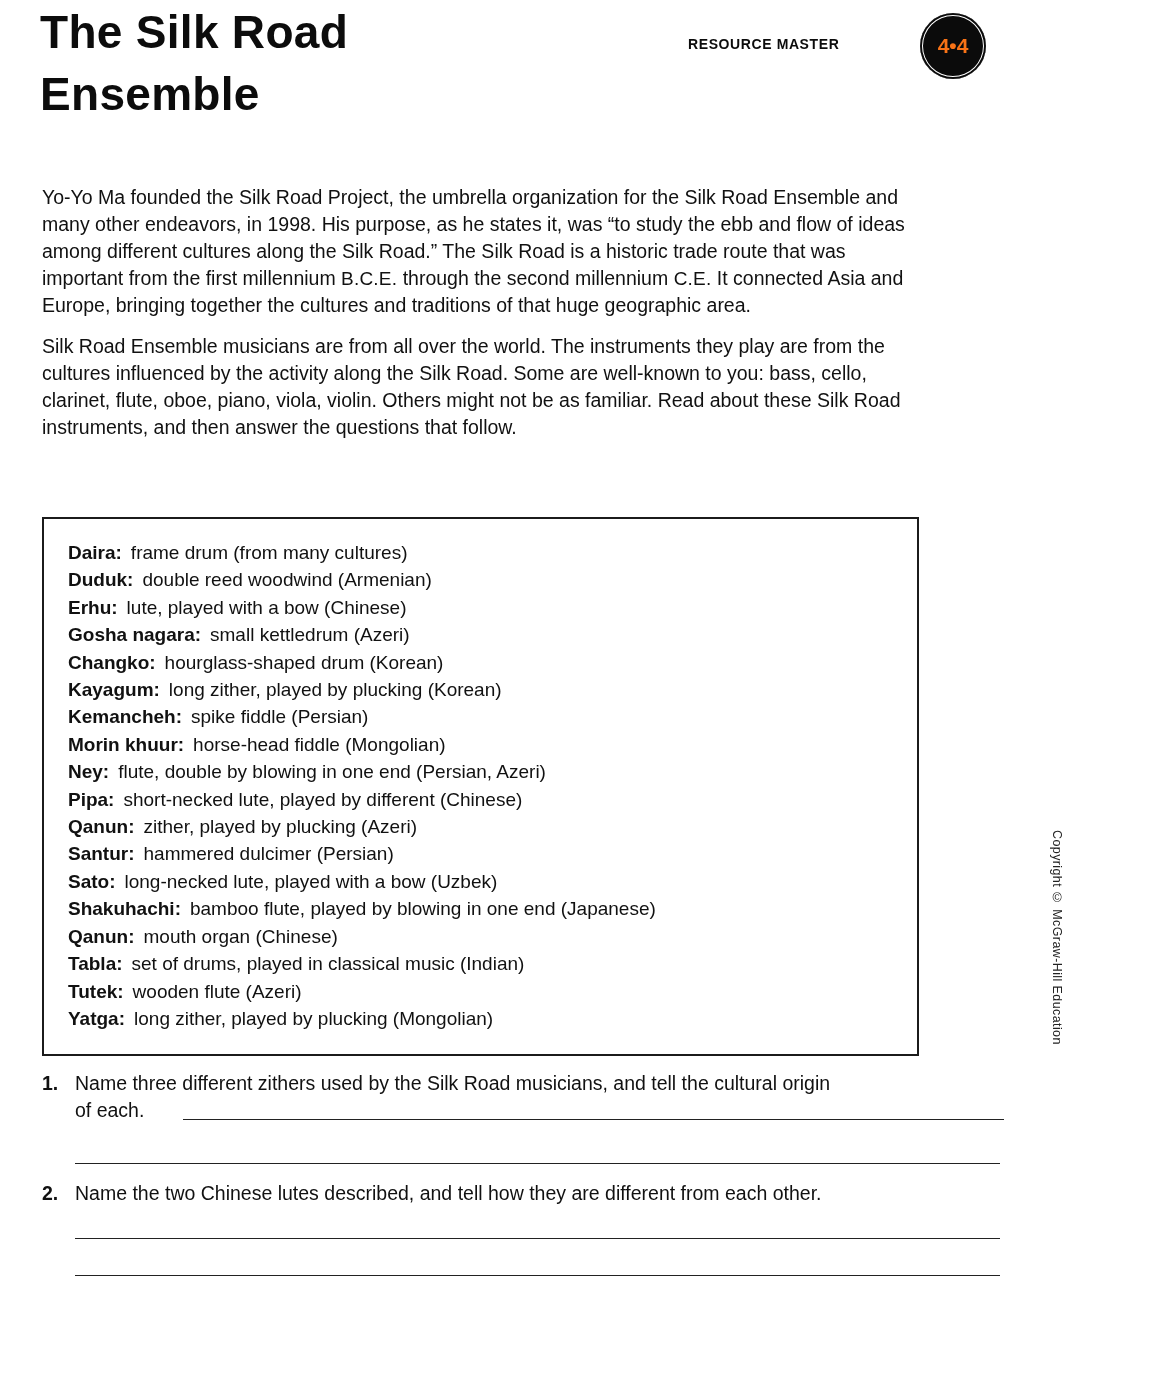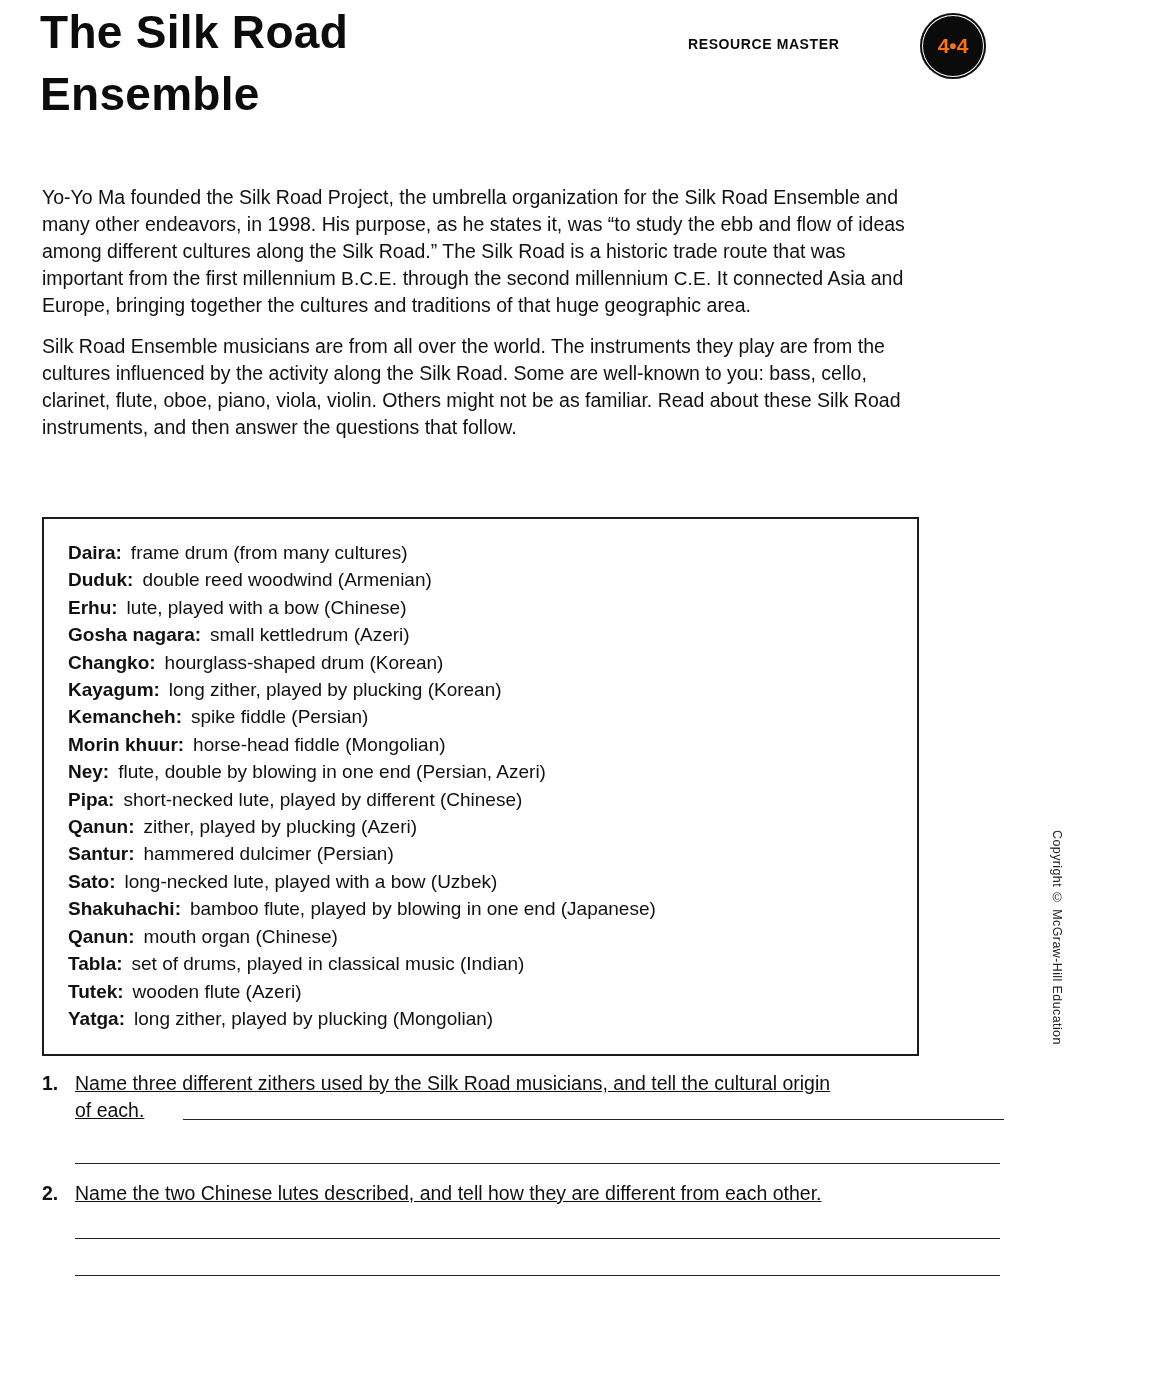--- a/index.html
+++ b/index.html
@@ -72,21 +72,21 @@
     position: absolute;
     left: 42px;
     width: 962px;
     font-size: 19.5px;
     line-height: 27px;
     display: flex;
   }
   .q1 { top: 1070px; }
   .q2 { top: 1180px; }
   .q-num { font-weight: 700; width: 33px; flex: none; }
-  .q-body { flex: 1; text-decoration: underline; }
+  .q-body { flex: 1; }
   .q1-line2 { display: flex; gap: 29px; }
   .blank-fill {
     flex: 1;
     border-bottom: 1.6px solid #222;
     margin: 0 0 4px 10px;
   }
   .rule {
     position: absolute;
     left: 75px;
     width: 925px;

